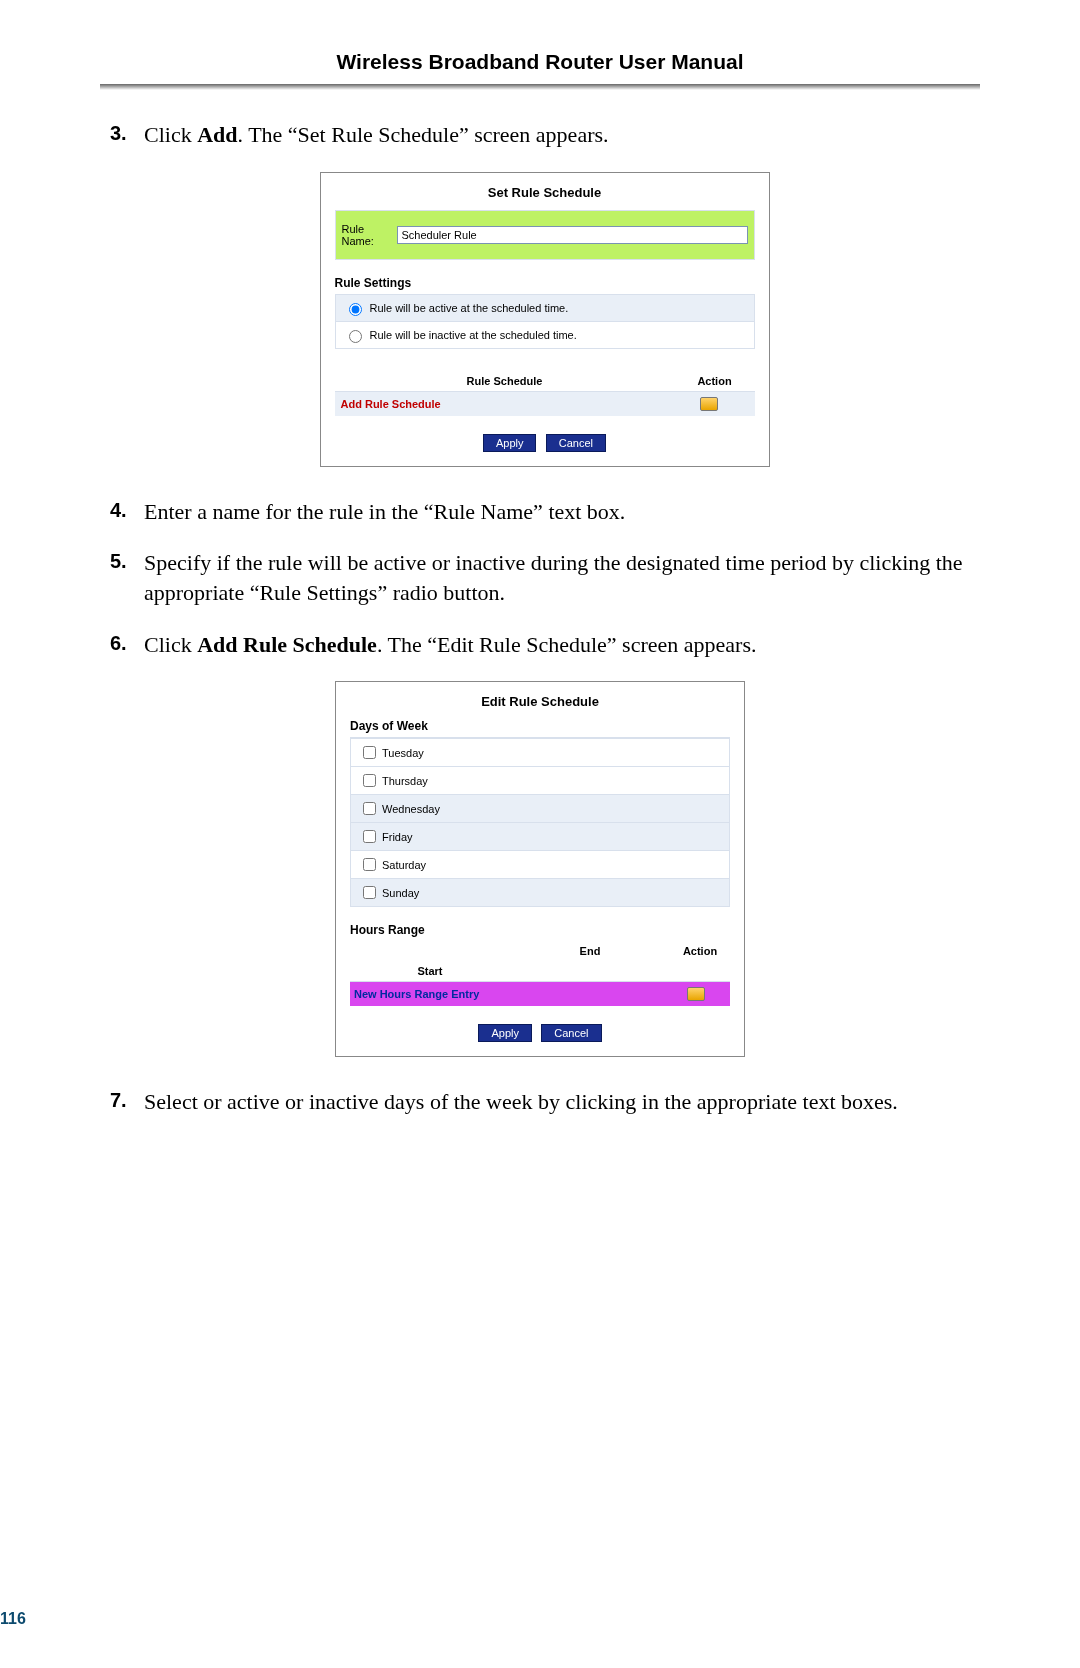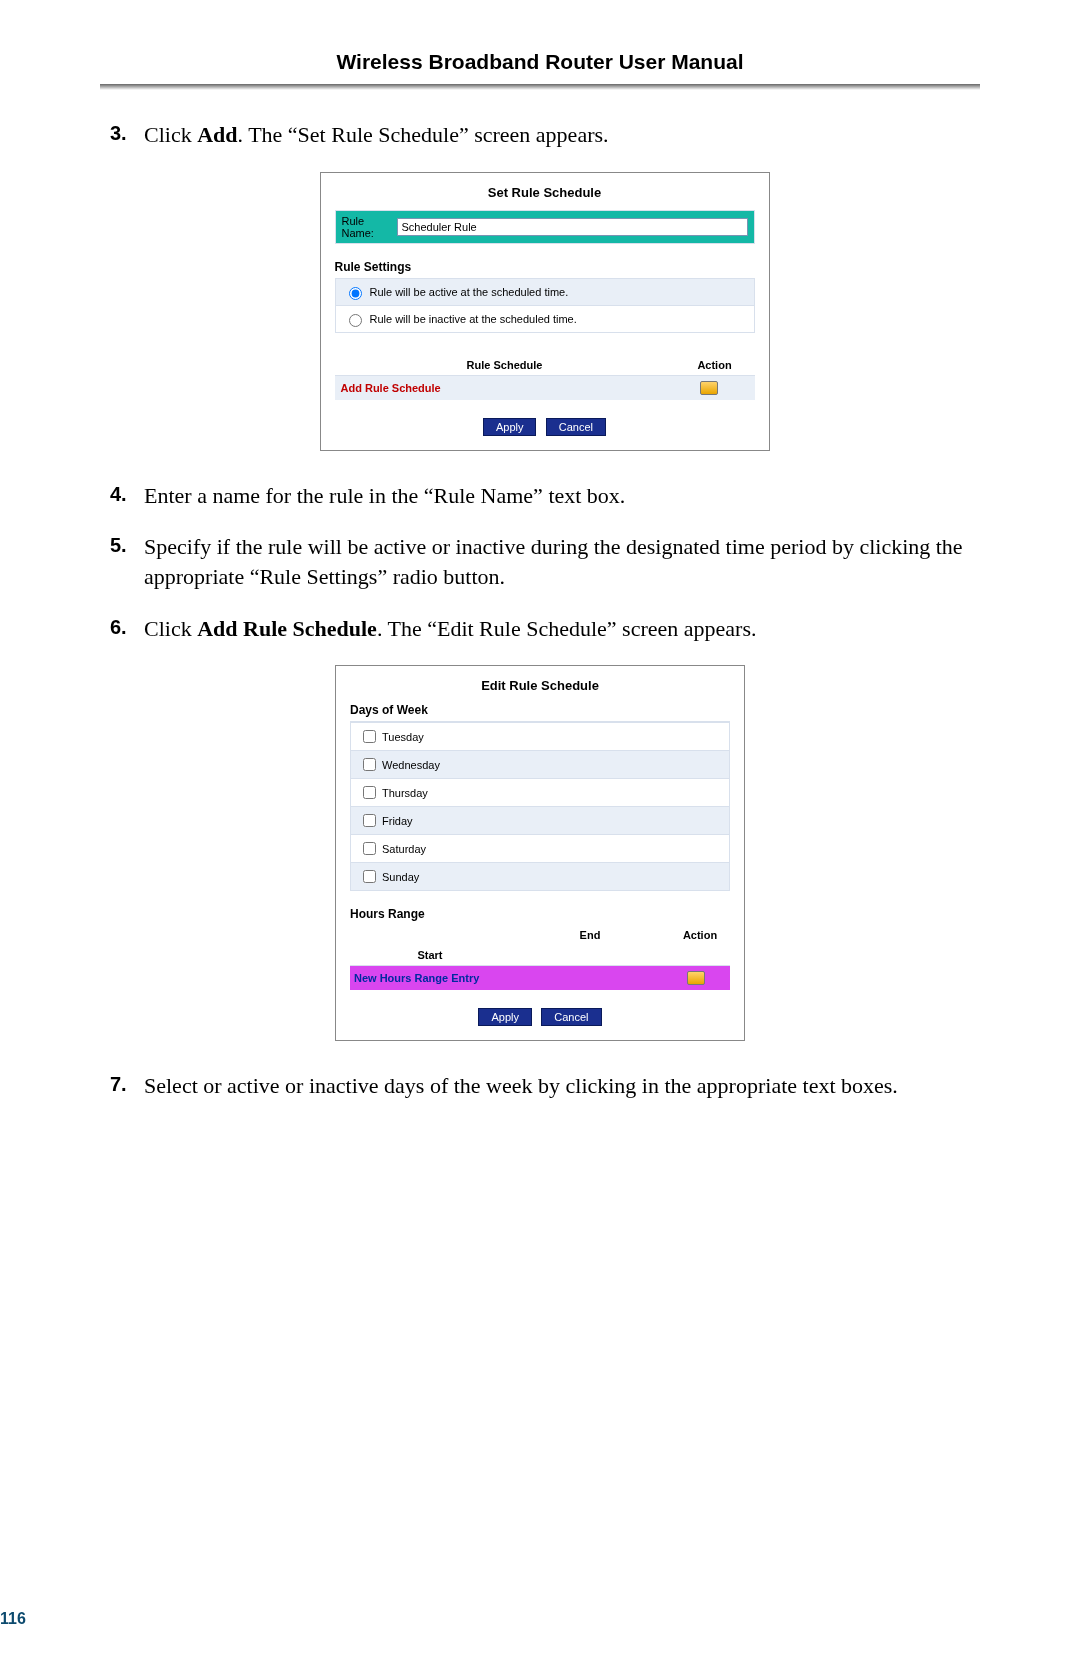--- a/index.html
+++ b/index.html
@@ -67,22 +67,22 @@
   .panel.edit-rule { width: 380px; padding: 12px 14px 14px 14px; }
   .panel-title {
     text-align: center;
     font-weight: bold;
     font-size: 13px;
     margin-bottom: 10px;
   }
   .rule-name-row {
     display: flex;
     align-items: center;
-    background: #14b8a6;
-    padding: 4px 6px;
+    background: #bef264;
+    padding: 12px 6px;
     border: 1px solid #d8e0ec;
   }
   .rule-name-row .lbl { width: 55px; font-size: 11px; }
   .rule-name-row input {
     flex: 1;
     font-size: 11px;
     border: 1px solid #7a93b3;
     padding: 2px 4px;
     background: #fff;
   }
@@ -260,27 +260,27 @@
 
   <div class="figure">
     <div class="panel edit-rule">
       <div class="panel-title">Edit Rule Schedule</div>
       <div class="sub-heading" style="margin-top:4px">Days of Week</div>
       <div class="days-table">
         <div class="day-row border-top">
             <input type="checkbox" style="">
             <span>Tuesday</span>
           </div>
+        <div class="day-row border-top">
+            <input type="checkbox" style="">
+            <span>Thursday</span>
+          </div>
         <div class="day-row alt border-top">
             <input type="checkbox" style="">
             <span>Wednesday</span>
-          </div>
-        <div class="day-row border-top">
-            <input type="checkbox" style="">
-            <span>Thursday</span>
           </div>
         <div class="day-row alt border-top">
             <input type="checkbox" style="">
             <span>Friday</span>
           </div>
         <div class="day-row border-top">
             <input type="checkbox" style="">
             <span>Saturday</span>
           </div>
         <div class="day-row alt border-top">

